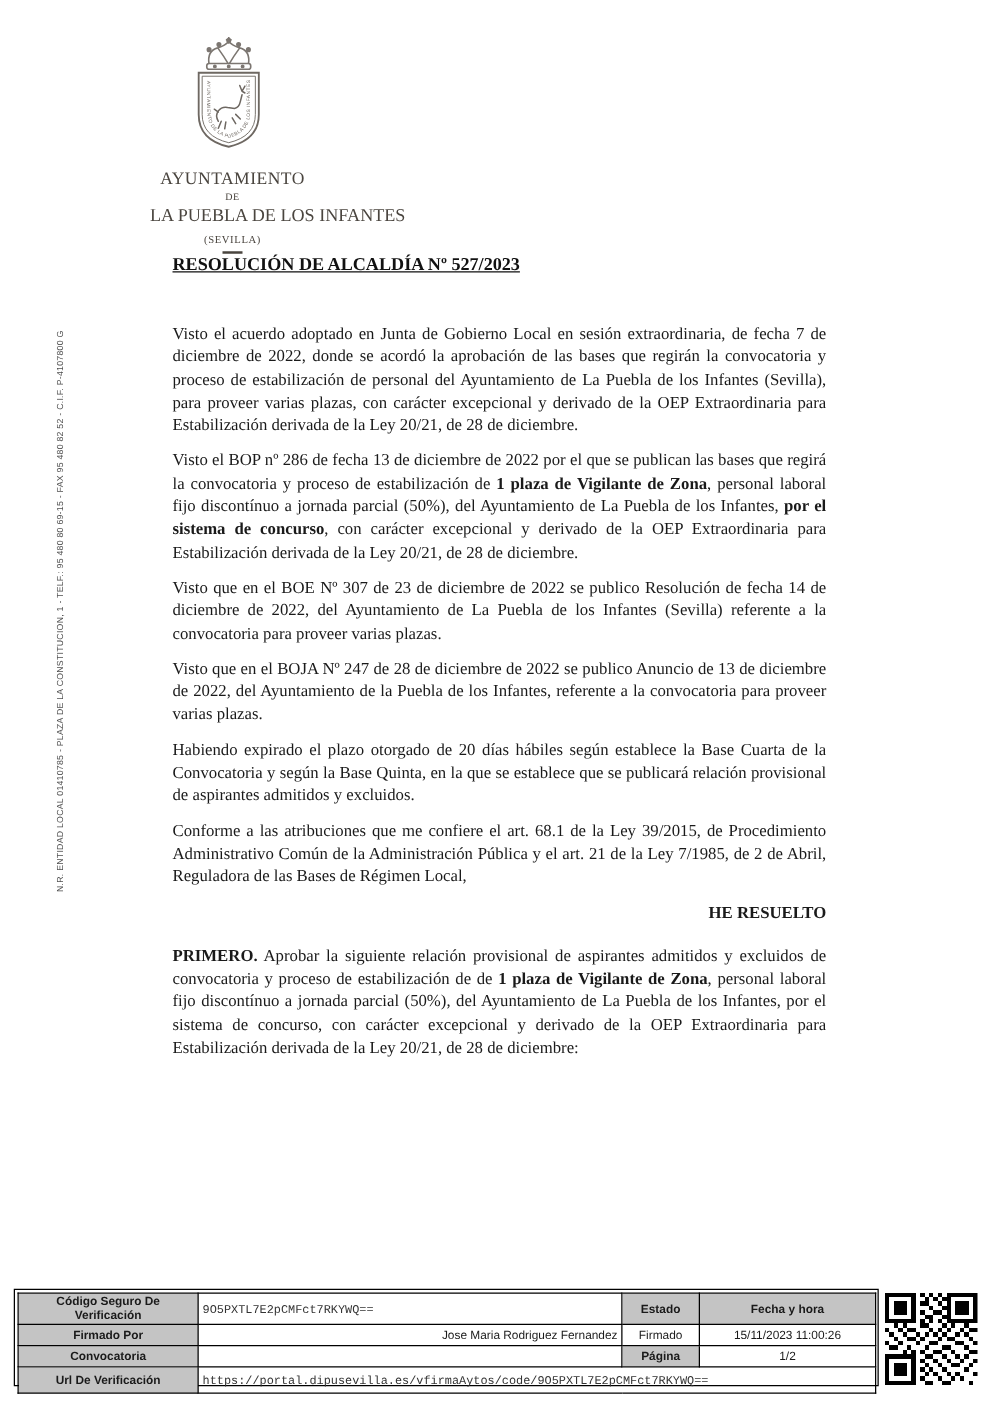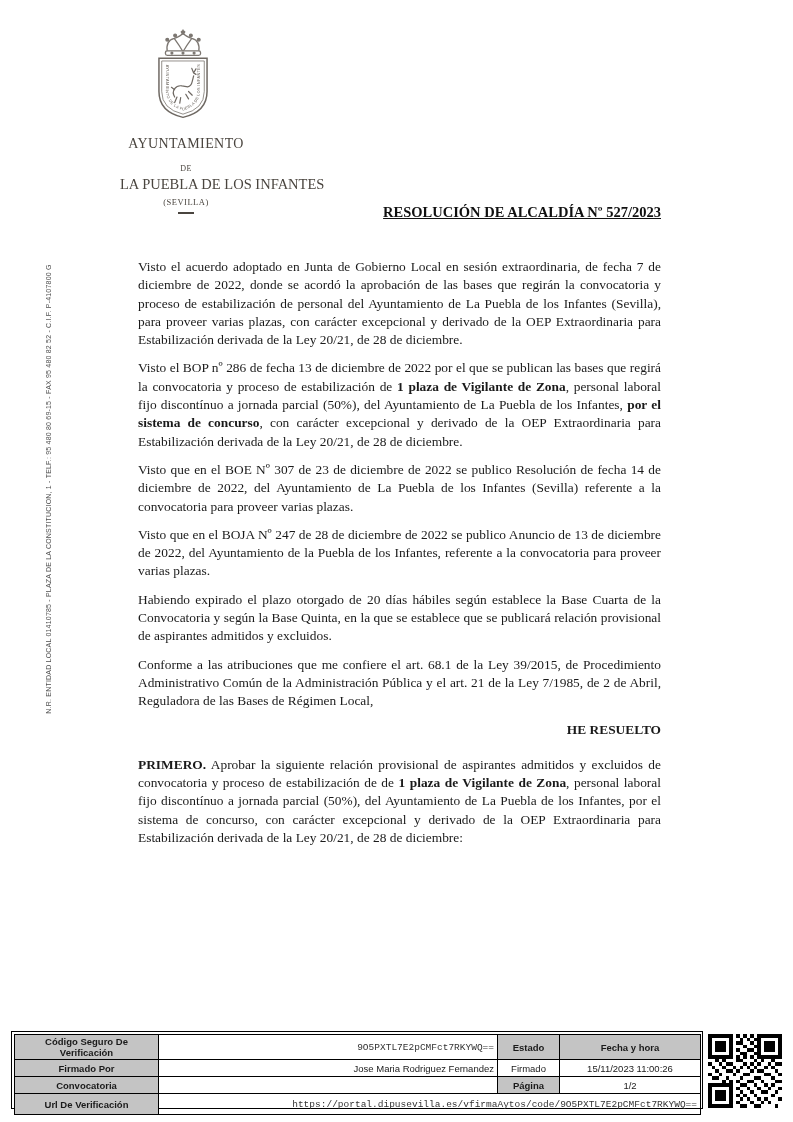--- a/index.html
+++ b/index.html
@@ -5,57 +5,57 @@
   html,body { margin:0; padding:0; background:#ffffff; }
   .page {
     position:relative; width:793px; height:1122px; background:#ffffff;
     overflow:hidden; font-family:"Liberation Serif", serif; color:#1a1a1a;
   }
 
   
   .crest { position:absolute; left:146px; top:26px; width:74px; height:94px; }
   .org-block { position:absolute; left:80px; top:120px; width:212px; text-align:center; color:#4a453f; }
   .org-1 { font-size:14px; letter-spacing:.4px;margin-top:16px; }
-  .org-2 { font-size:8px; margin-top:12px; letter-spacing:.5px; }
+  .org-2 { font-size:8px; margin-top:1px; letter-spacing:.5px; }
   .org-3 { font-size:14.5px; margin-top:3px; white-space:nowrap;margin-left:40px; }
   .org-4 { font-size:8.5px; margin-top:4px; letter-spacing:.5px; }
   .org-dash { width:16px; height:2px; background:#4a453f; margin:5px auto 0; }
 
   
   .side-text {
     position:absolute; left:-190px; top:484px; width:480px; height:10px;
     transform:rotate(-90deg);
     font-family:"Liberation Sans", sans-serif; font-size:7px; color:#4f4f4f;
     text-align:center; white-space:nowrap; letter-spacing:.2px;
   }
 
   
   .doc-title {
-    position:absolute; left:138px; top:204px; width:523px; text-align:right;
+    position:absolute; left:138px; top:204px; width:523px; text-align:left;
     font-weight:bold; font-size:14.5px; text-decoration:underline; color:#111;
   }
   .body-text {
     position:absolute; left:138px; top:258px; width:523px;
     font-size:13.4px; line-height:18.3px; text-align:justify;
   }
   .body-text p { margin:0 0 10px 0; }
   .heading-center { text-align:right; font-weight:bold; margin:8px 0 17px 0 !important; }
 
   
   .footer-table-wrap {
     position:absolute; left:11px; top:1031px; width:692px; height:78px;
     border:1px solid #000; padding:2px; box-sizing:border-box; background:#fff;
     font-family:"Liberation Sans", sans-serif;
   }
   .sig-table { border-collapse:collapse; width:100%; height:100%; table-layout:fixed; }
   .sig-table td { border:1px solid #000; padding:1px 3px; font-size:9.5px; overflow:hidden; vertical-align:middle; }
   .sig-table tr.r1, .sig-table tr.r2, .sig-table tr.r3 { height:17px; }
   .sig-table tr.r4 { height:21px; }
   .lbl { background:#c4c4c4; font-weight:bold; text-align:center; font-size:9px; }
-  .mono { font-family:"Liberation Mono", monospace; font-size:8.8px; color:#333; text-align:right; }
+  .mono { font-family:"Liberation Mono", monospace; font-size:8.8px; color:#333; text-align:left; }
   .val-left { text-align:right; }
   .val-center { text-align:center; }
 
   .qr { position:absolute; left:708px; top:1034px; width:74px; height:74px; }
 </style>
 </head>
 <body>
 
 <div class="page">
 

